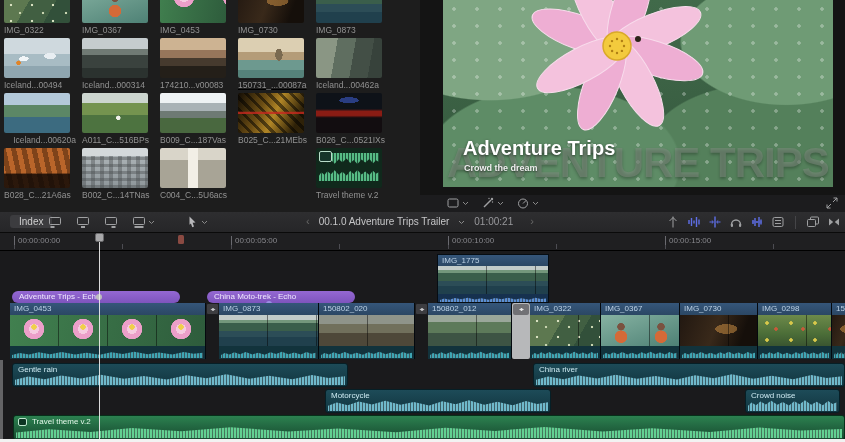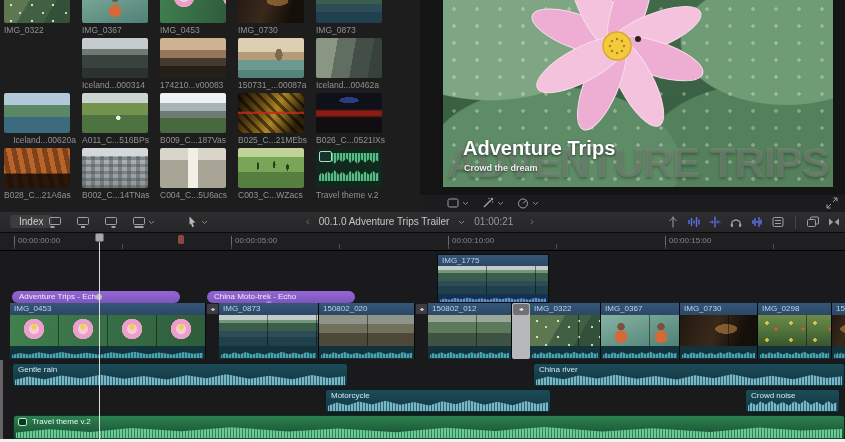--- a/index.html
+++ b/index.html
@@ -122,29 +122,33 @@
         <div class="blabel">IMG_0453</div>
       </div>
       <div class="bcell" style="left: 238px; top: -17px;">
         <div class="bthumb th-darkint"></div>
         <div class="blabel">IMG_0730</div>
       </div>
       <div class="bcell" style="left: 316px; top: -17px;">
         <div class="bthumb th-lake"></div>
         <div class="blabel">IMG_0873</div>
       </div>
+      <div class="bcell" style="left: 4px; top: 38px;">
+        <div class="bthumb th-iceberg"></div>
+        <div class="blabel">Iceland...00494</div>
+      </div>
       <div class="bcell" style="left: 82px; top: 38px;">
         <div class="bthumb th-cliff"></div>
         <div class="blabel">Iceland...000314</div>
       </div>
       <div class="bcell" style="left: 160px; top: 38px;">
         <div class="bthumb th-sunset"></div>
         <div class="blabel">174210...v00083</div>
       </div>
-      <div class="bcell" style="left: 238px; top: 38px;">
+      <div class="bcell" style="left: 238px; top: 38px; text-decoration: underline;">
         <div class="bthumb th-stacks"></div>
         <div class="blabel">150731_...00087a</div>
       </div>
       <div class="bcell" style="left: 316px; top: 38px;">
         <div class="bthumb th-canyon"></div>
         <div class="blabel">Iceland...00462a</div>
       </div>
       <div class="bcell" style="left: 4px; top: 93px; text-align: right;">
         <div class="bthumb th-mtlake"></div>
         <div class="blabel">Iceland...00620a</div>
@@ -169,24 +173,20 @@
         <div class="bthumb th-wood"></div>
         <div class="blabel">B028_C...21A6as</div>
       </div>
       <div class="bcell" style="left: 82px; top: 148px;">
         <div class="bthumb th-plaza"></div>
         <div class="blabel">B002_C...14TNas</div>
       </div>
       <div class="bcell" style="left: 160px; top: 148px;">
         <div class="bthumb th-tower"></div>
         <div class="blabel">C004_C...5U6acs</div>
-      </div>
-      <div class="bcell" style="left: 238px; top: 148px;">
-        <div class="bthumb th-cypress"></div>
-        <div class="blabel">C003_C...WZacs</div>
       </div>
       <div class="bcell" style="left: 316px; top: 148px;">
         <div class="bthumb th-music">
           <div class="badge9"></div>
         </div>
         <div class="blabel">Travel theme v.2</div>
       </div>
     </div>
 
   <div id="viewer">

